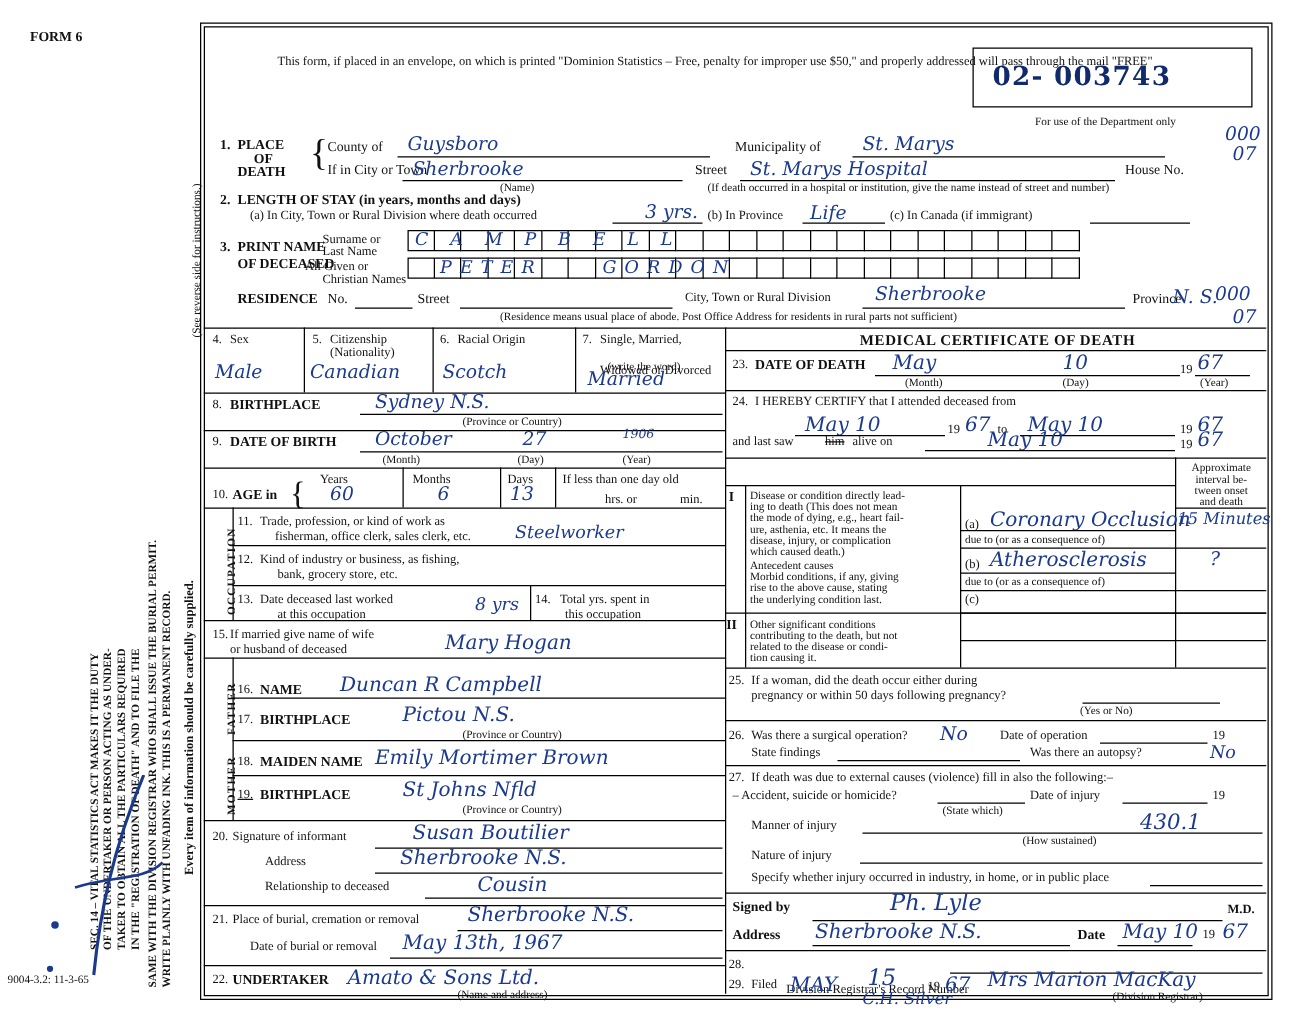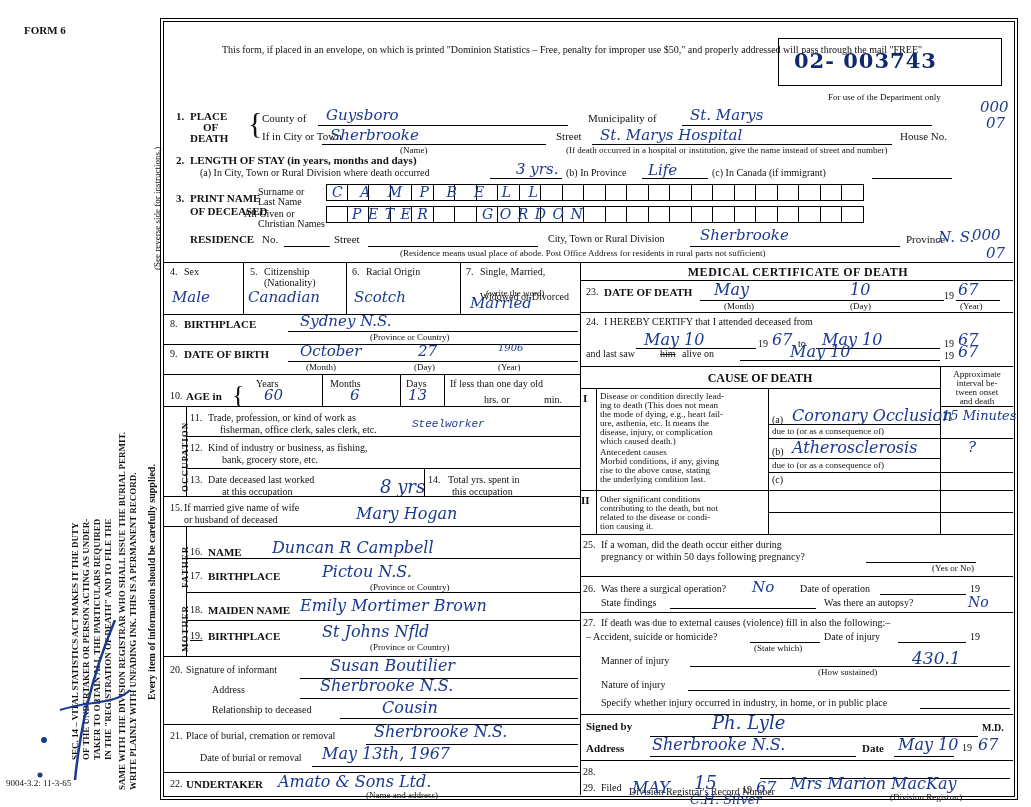--- a/index.html
+++ b/index.html
@@ -236,32 +236,32 @@
   <div class="line vline" style="left:400px;top:374px;height:32px;"></div>
   <div class="line vline" style="left:444px;top:374px;height:32px;"></div>
   <div class="line hline" style="left:163px;top:406px;width:417px;"></div>
 
   <div class="line vline" style="left:186px;top:406px;height:90px;"></div>
   <div class="rot f9 bold" style="left:180px;top:492px;transform:rotate(-90deg);letter-spacing:1px;">OCCUPATION</div>
 
   <div class="label f10" style="left:190px;top:412px;">11.</div>
   <div class="label f10" style="left:208px;top:412px;">Trade, profession, or kind of work as</div>
   <div class="label f10" style="left:220px;top:424px;">fisherman, office clerk, sales clerk, etc.</div>
-  <div class="hw" style="left:412px;top:418px;font-size:11px;font-family:Liberation Mono, monospace;">Steelworker</div>
+  <div class="hw" style="left:412px;top:418px;font-size:14px;">Steelworker</div>
   <div class="line hline" style="left:186px;top:436px;width:394px;"></div>
 
   <div class="label f10" style="left:190px;top:442px;">12.</div>
   <div class="label f10" style="left:208px;top:442px;">Kind of industry or business, as fishing,</div>
   <div class="label f10" style="left:222px;top:454px;">bank, grocery store, etc.</div>
   <div class="line hline" style="left:186px;top:468px;width:394px;"></div>
 
   <div class="label f10" style="left:190px;top:474px;">13.</div>
   <div class="label f10" style="left:208px;top:474px;">Date deceased last worked</div>
   <div class="label f10" style="left:222px;top:486px;">at this occupation</div>
-  <div class="hw" style="left:380px;top:476px;font-size:18px;">8 yrs</div>
+  <div class="hw" style="left:380px;top:476px;font-size:14px;">8 yrs</div>
   <div class="line vline" style="left:424px;top:468px;height:28px;"></div>
   <div class="label f10" style="left:428px;top:474px;">14.</div>
   <div class="label f10" style="left:448px;top:474px;">Total yrs. spent in</div>
   <div class="label f10" style="left:452px;top:486px;">this occupation</div>
   <div class="line hline" style="left:163px;top:496px;width:417px;"></div>
 
   <div class="label f10" style="left:170px;top:502px;">15.</div>
   <div class="label f10" style="left:184px;top:502px;">If married give name of wife</div>
   <div class="label f10" style="left:184px;top:514px;">or husband of deceased</div>
   <div class="hw" style="left:356px;top:504px;font-size:16px;">Mary Hogan</div>
@@ -353,21 +353,20 @@
 
   <div class="label f10" style="left:586px;top:348px;">and last saw</div>
   <div class="label f10" style="left:660px;top:348px;text-decoration:line-through;">him</div>
   <div class="label f10" style="left:682px;top:348px;">alive on</div>
   <div class="hw" style="left:790px;top:342px;font-size:16px;">May 10</div>
   <div class="label f10" style="left:944px;top:350px;">19</div>
   <div class="hw" style="left:958px;top:342px;font-size:16px;">67</div>
   <div class="line hline" style="left:740px;top:360px;width:200px;"></div>
   <div class="line hline" style="left:580px;top:366px;width:433px;"></div>
 
-  <div class="label f12 bold ctr" style="left:580px;top:371px;width:360px;">CAUSE OF DEATH</div>
   <div class="line vline" style="left:940px;top:366px;height:168px;"></div>
   <div class="label f9 ctr" style="left:942px;top:369px;width:70px;">Approximate</div>
   <div class="label f9 ctr" style="left:942px;top:378px;width:70px;">interval be-</div>
   <div class="label f9 ctr" style="left:942px;top:387px;width:70px;">tween onset</div>
   <div class="label f9 ctr" style="left:942px;top:396px;width:70px;">and death</div>
   <div class="line hline" style="left:580px;top:388px;width:360px;"></div>
   <div class="line hline" style="left:940px;top:406px;width:73px;"></div>
 
   <div class="line vline" style="left:596px;top:388px;height:146px;"></div>
   <div class="line vline" style="left:768px;top:388px;height:146px;"></div>
@@ -406,21 +405,21 @@
   <div class="label f9" style="left:600px;top:503px;">contributing to the death, but not</div>
   <div class="label f9" style="left:600px;top:512px;">related to the disease or condi-</div>
   <div class="label f9" style="left:600px;top:521px;">tion causing it.</div>
   <div class="line hline" style="left:768px;top:512px;width:245px;"></div>
   <div class="line hline" style="left:580px;top:534px;width:433px;"></div>
 
   <div class="label f10" style="left:583px;top:539px;">25.</div>
   <div class="label f10" style="left:601px;top:539px;">If a woman, did the death occur either during</div>
   <div class="label f10" style="left:601px;top:551px;">pregnancy or within 50 days following pregnancy?</div>
   <div class="line hline" style="left:866px;top:562px;width:110px;"></div>
-  <div class="label f9" style="left:932px;top:563px;">(Yes or No)</div>
+  <div class="label f9" style="left:864px;top:563px;">(Yes or No)</div>
   <div class="line hline" style="left:580px;top:576px;width:433px;"></div>
 
   <div class="label f10" style="left:583px;top:583px;">26.</div>
   <div class="label f10" style="left:601px;top:583px;">Was there a surgical operation?</div>
   <div class="hw" style="left:752px;top:578px;font-size:15px;">No</div>
   <div class="label f10" style="left:800px;top:583px;">Date of operation</div>
   <div class="line hline" style="left:880px;top:594px;width:86px;"></div>
   <div class="label f10" style="left:970px;top:583px;">19</div>
   <div class="label f10" style="left:601px;top:597px;">State findings</div>
   <div class="line hline" style="left:670px;top:608px;width:146px;"></div>

